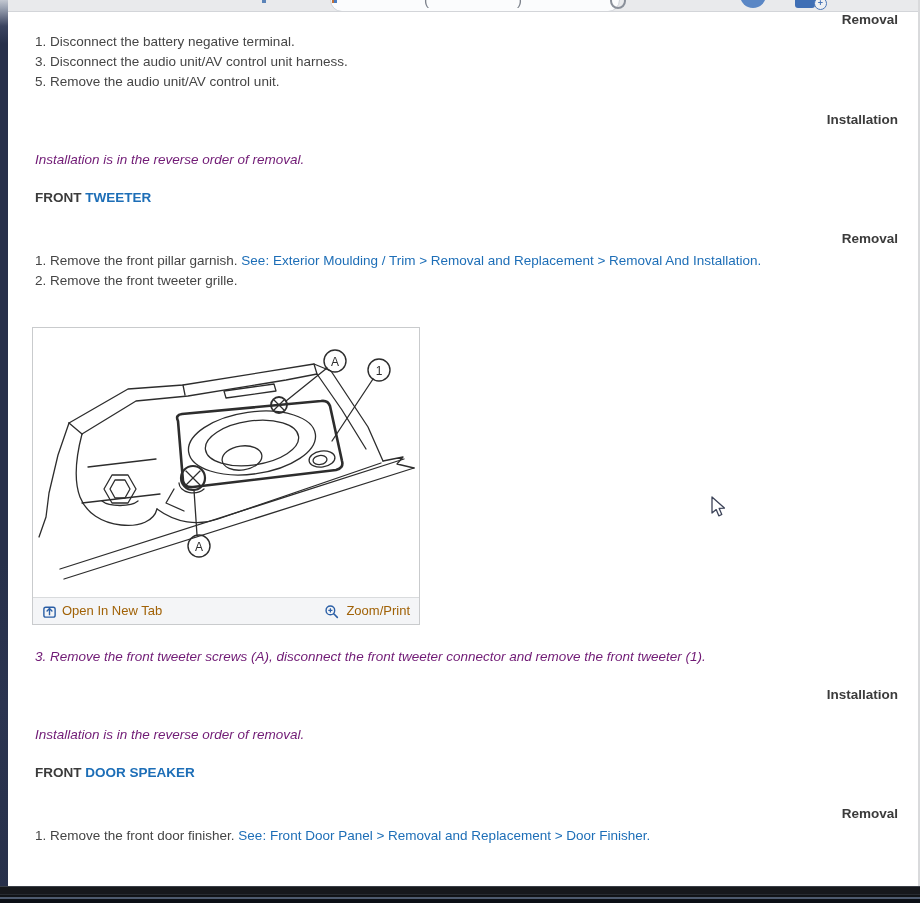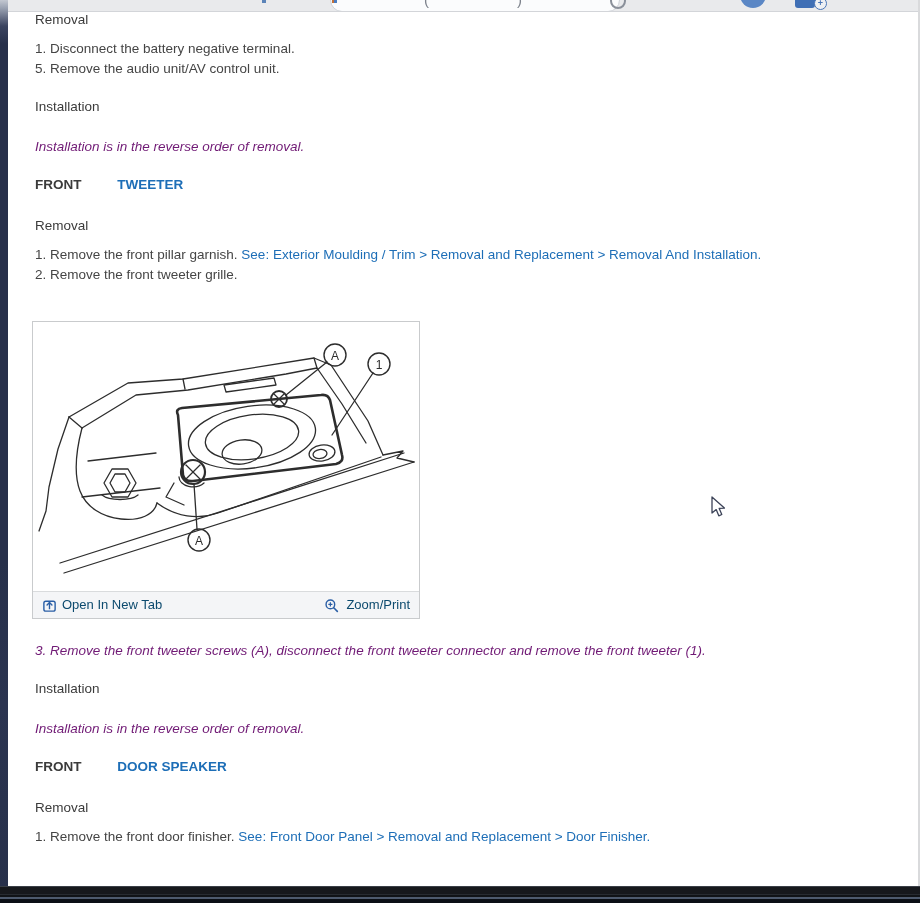--- a/index.html
+++ b/index.html
@@ -37,40 +37,40 @@
       #4d5a6e 11px,#4d5a6e 13px,
       #0b0f15 13px,#0b0f15 17px);
   }
   
   .content{
     position:absolute;left:8px;top:11px;right:2px;bottom:17px;
     background:#ffffff;padding:1px 20px 0 27px;box-sizing:border-box;
     font-size:13.5px;line-height:20px;
   }
   h2,h3,p{margin:0;}
-  .h-bold{font-size:13.5px;font-weight:normal;color:#3b3b3b;line-height:16px;}
+  .h-bold{font-size:13.5px;font-weight:bold;color:#3b3b3b;line-height:16px;text-align:right;}
   .sec-title{font-size:13.5px;font-weight:bold;color:#3b3b3b;line-height:16px;}
-  .sec-title a{color:#1d6eb7;text-decoration:none;font-weight:bold;margin-left:32px;}
+  .sec-title a{color:#1d6eb7;text-decoration:none;font-weight:bold;}
   .mt20{margin-top:20px;} .mt25{margin-top:25px;} .mt43{margin-top:43px;}
-  .steps{margin-top:11px;}
+  .steps{margin-top:4px;}
   .step{line-height:20px;color:#454545;}
   .lnk{color:#1d6eb7;text-decoration:none;cursor:pointer;}
   .body-text{color:#701a75;line-height:20px;margin-top:22px;font-style:italic;}
   
   .figure-box{
     margin-top:36px;margin-left:-3px;width:388px;height:298px;box-sizing:border-box;
     border:1px solid #c9cbcd;background:#fff;
   }
   .figure-img{width:386px;height:269px;box-sizing:border-box;padding:3px;}
   .figure-img svg{display:block;}
   .figure-footer{
     height:27px;box-sizing:border-box;border-top:1px solid #d9dbdd;background:#f4f5f7;
     display:flex;justify-content:space-between;align-items:center;padding:0 9px;
   }
-  .fig-btn{display:flex;align-items:center;gap:5px;color:#0c4a6e;font-size:13px;cursor:pointer;}
+  .fig-btn{display:flex;align-items:center;gap:5px;color:#a16207;font-size:13px;cursor:pointer;}
   .fig-btn svg{flex:0 0 auto;}
   
   .d line,.d path,.d ellipse,.d circle,.d polygon{stroke:#2d2d2d;fill:none;stroke-width:1.3;stroke-linejoin:round;stroke-linecap:round;}
   .d .thick{stroke-width:2.6;}
   .d text{fill:#2d2d2d;stroke:none;font-family:"Liberation Sans",sans-serif;font-size:12px;text-anchor:middle;}
   
   .cursor{position:absolute;left:711px;top:496px;z-index:9;}
 </style>
 </head>
 <body>
@@ -89,20 +89,21 @@
   <span class="tb-plus-circle">+</span>
 </div>
 
 <div class="right-edge"></div>
 
 <div class="content">
 
   <h3 class="h-bold">Removal</h3>
   <div class="steps">
     <div class="step"><span>1. Disconnect the battery negative terminal.</span></div>
+    <div class="step"><span>3. Disconnect the audio unit/AV control unit harness.</span></div>
     <div class="step"><span>5. Remove the audio unit/AV control unit.</span></div>
   </div>
 
   <h3 class="h-bold mt20">Installation</h3>
   <p class="body-text">Installation is in the reverse order of removal.</p>
 
   <h2 class="sec-title mt20"><span>FRONT </span><a>TWEETER</a></h2>
 
   <h3 class="h-bold mt25">Removal</h3>
   <div class="steps">

